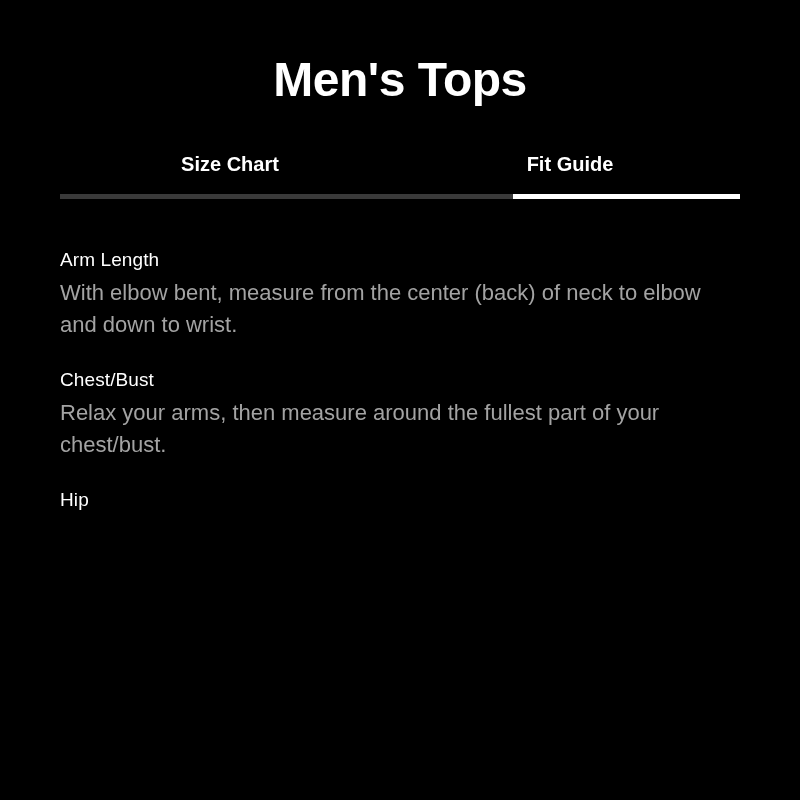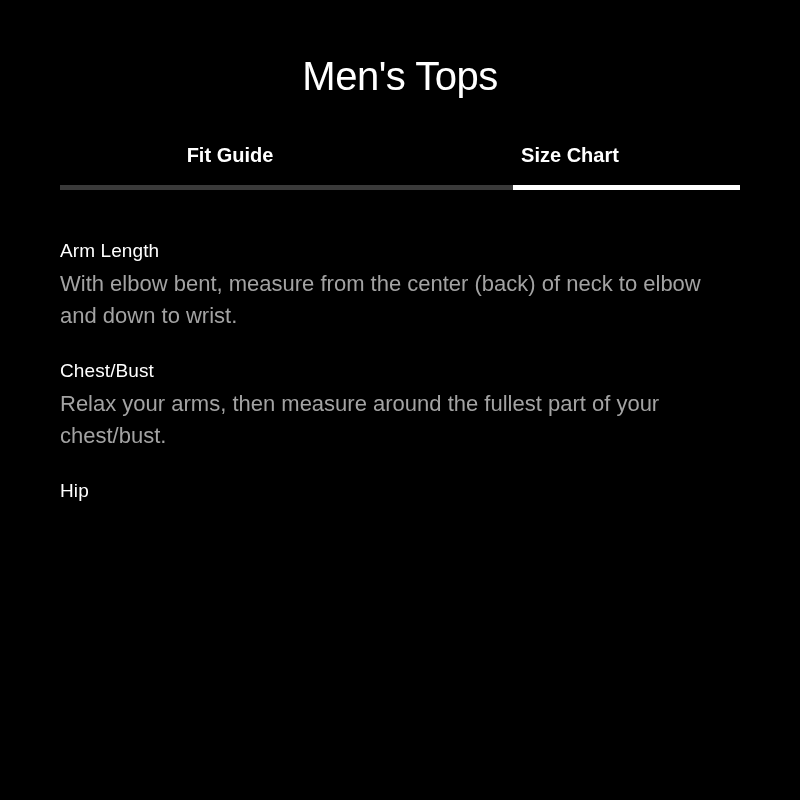--- a/index.html
+++ b/index.html
@@ -17,22 +17,22 @@
   }
   .page {
     position: relative;
     width: 800px;
     height: 800px;
     background: #000000;
     box-sizing: border-box;
   }
   .title {
     text-align: center;
-    font-size: 40px;
-    font-weight: normal;
+    font-size: 48px;
+    font-weight: bold;
     letter-spacing: -0.5px;
     padding-top: 54px;
     line-height: 1.1;
   }
   .tabs {
     display: flex;
     margin: 0 60px;
     padding-top: 46px;
     align-items: flex-end;
   }
@@ -86,22 +86,22 @@
   }
 </style>
 </head>
 <body>
 
 <div class="page">
 
   <div class="title">Men's Tops</div>
 
   <div class="tabs">
+    <div class="tab">Size Chart</div>
     <div class="tab">Fit Guide</div>
-    <div class="tab">Size Chart</div>
   </div>
 
   <div class="tab-track">
     <div class="seg"></div>
     <div class="seg"></div>
     <div class="seg active"></div>
   </div>
 
   <div class="content">
 

